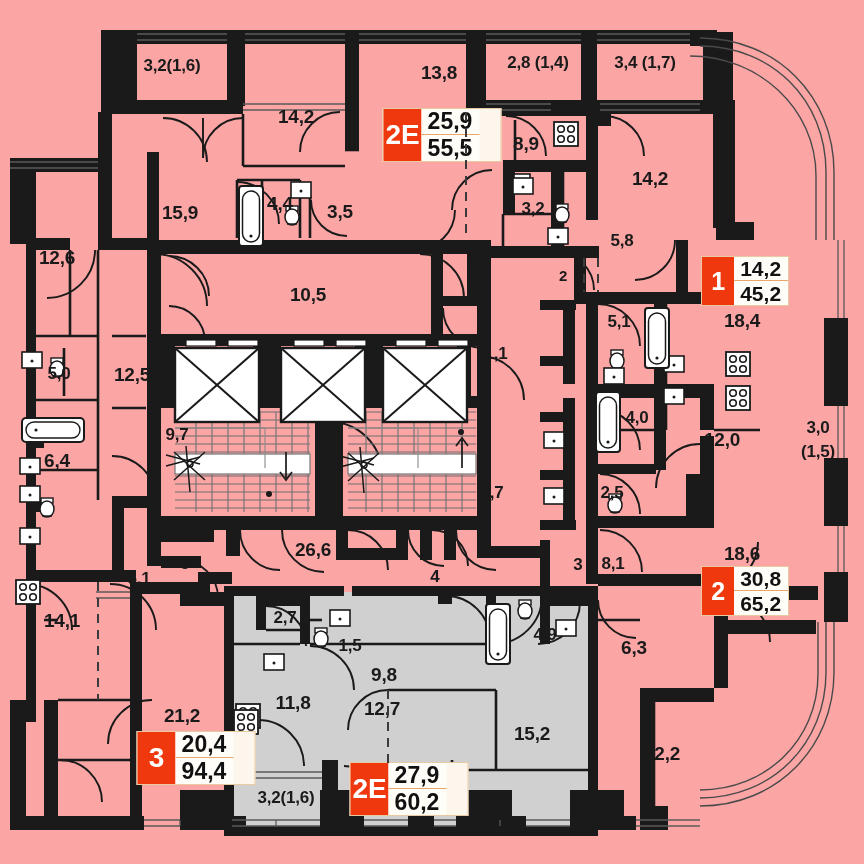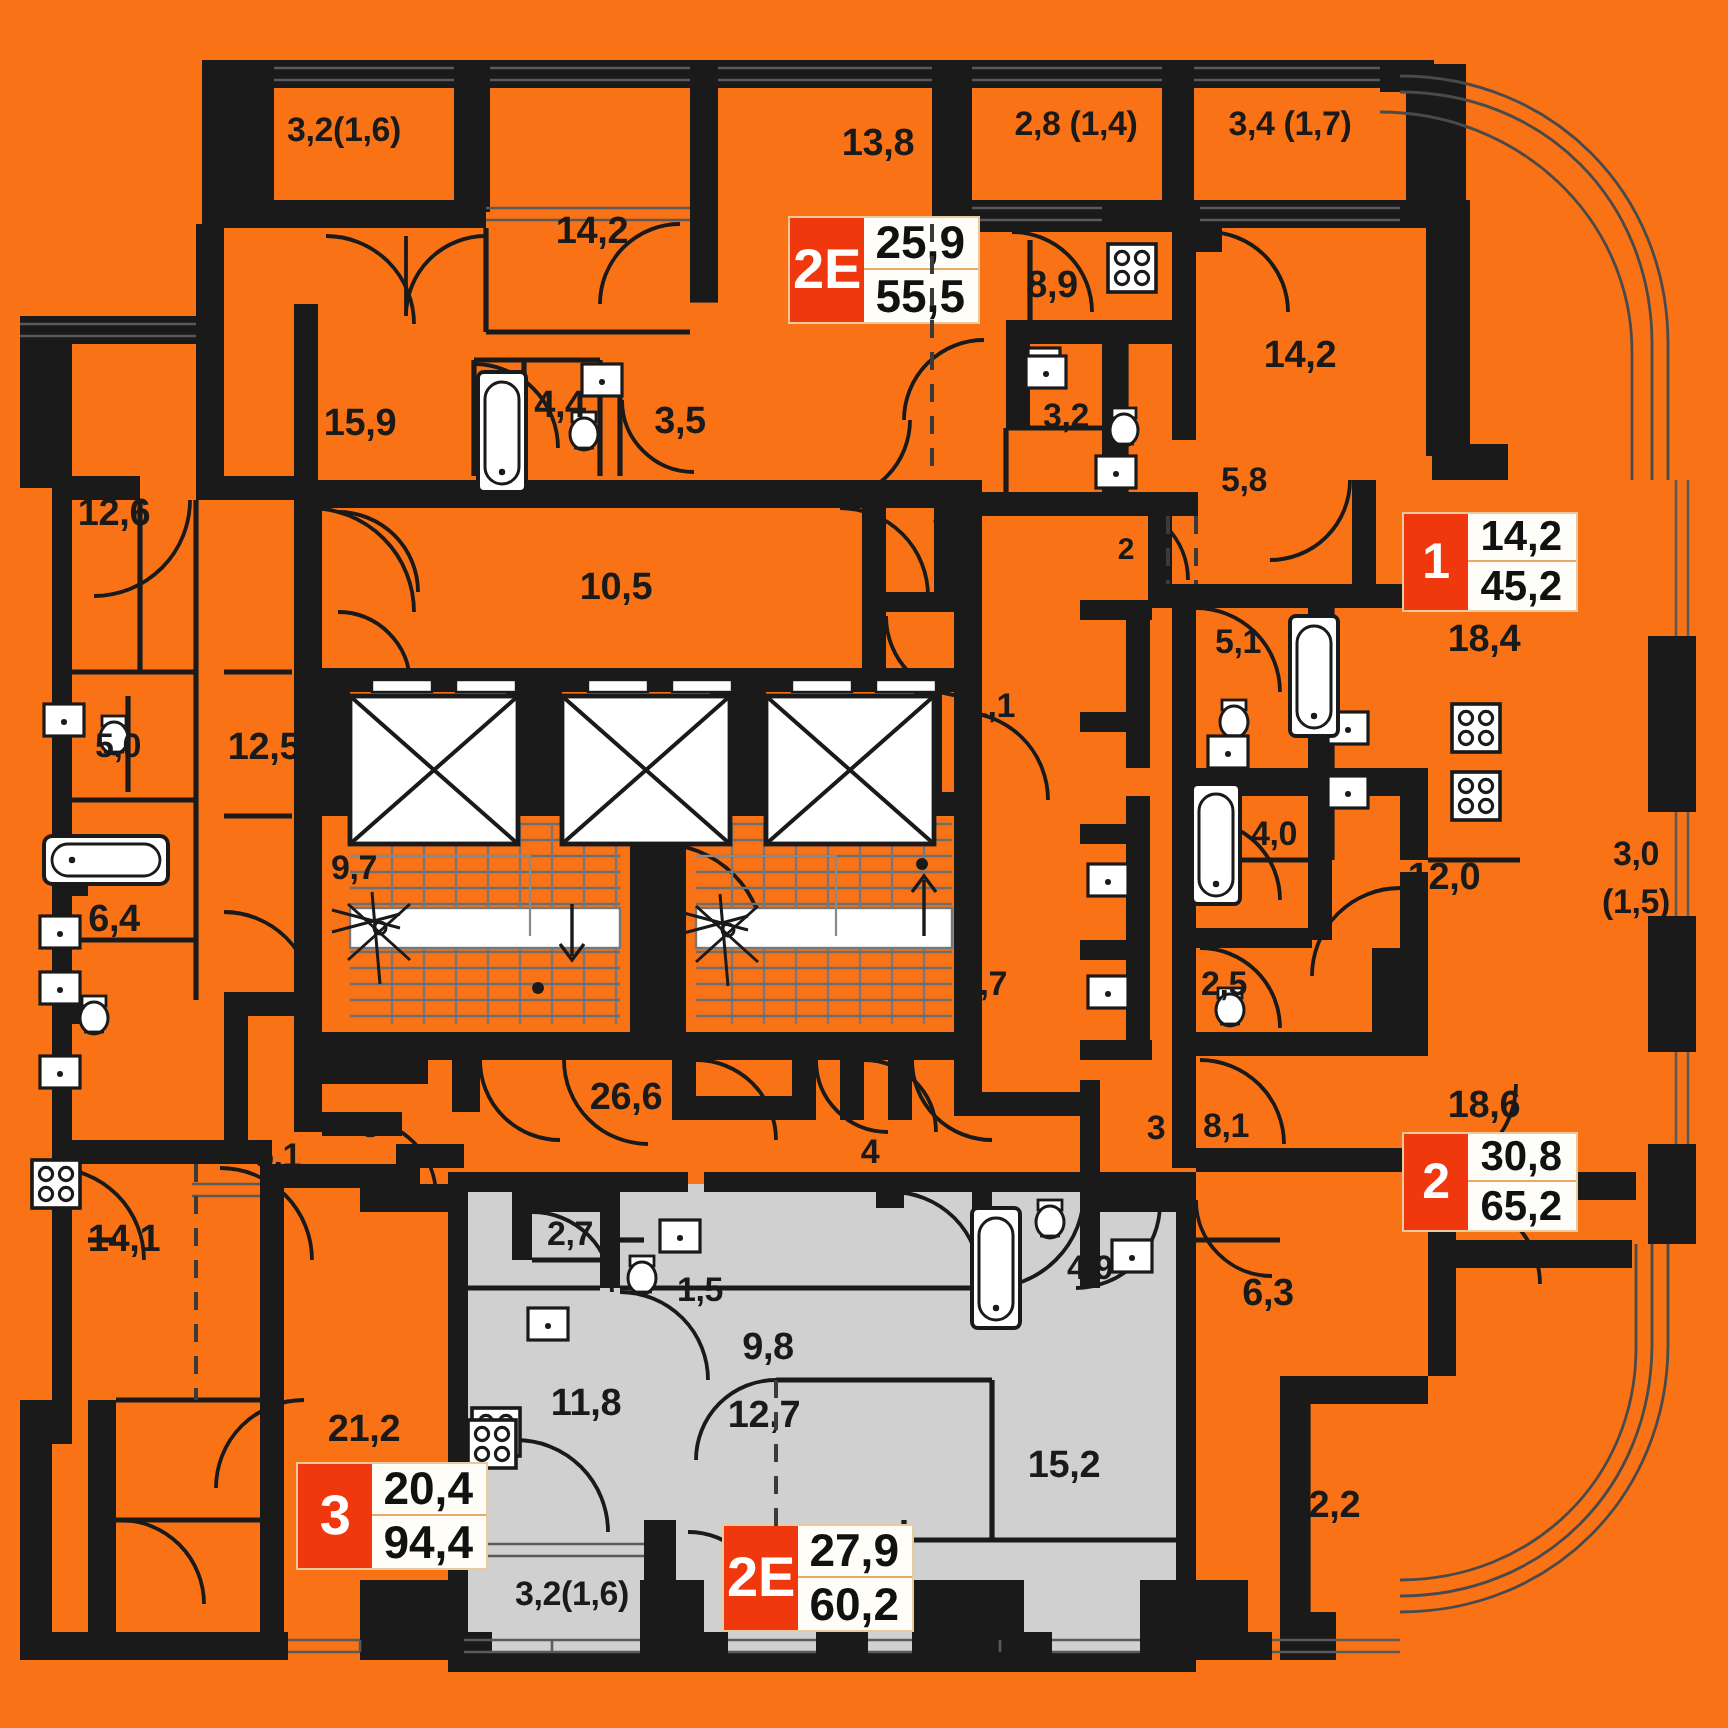--- a/index.html
+++ b/index.html
@@ -8,21 +8,21 @@
     padding: 0;
     background: #ffffff;
   }
   body {
     font-family: "Liberation Sans", sans-serif;
   }
   #plan {
     position: relative;
     width: 864px;
     height: 864px;
-    background: #f97316;
+    background: #fca5a5;
     overflow: hidden;
   }
   #plan svg {
     position: absolute;
     left: 0;
     top: 0;
   }
 
   
   .room-label {
@@ -72,21 +72,21 @@
     align-items: center;
     justify-content: center;
     box-sizing: border-box;
     padding: 0 5px 0 4px;
   }
   .apt-badge .apt-areas > span.apt-living {
     border-bottom: 1px solid #e8a968;
   }
 
   
-  .apt-badge.bg-big  { width: 96px; height: 54px; }
+  .apt-badge.bg-big  { width: 119px; height: 54px; }
   .apt-badge.bg-big  .apt-type  { width: 38px; font-size: 28px; }
   .apt-badge.bg-big  .apt-areas { width: 58px; }
   .apt-badge.bg-big  .apt-areas > span { height: 50%; font-size: 23px; }
 
   .apt-badge.bg-med  { width: 88px; height: 50px; }
   .apt-badge.bg-med  .apt-type  { width: 33px; font-size: 25px; }
   .apt-badge.bg-med  .apt-areas { width: 55px; }
   .apt-badge.bg-med  .apt-areas > span { height: 50%; font-size: 21px; }
 </style>
 </head>

